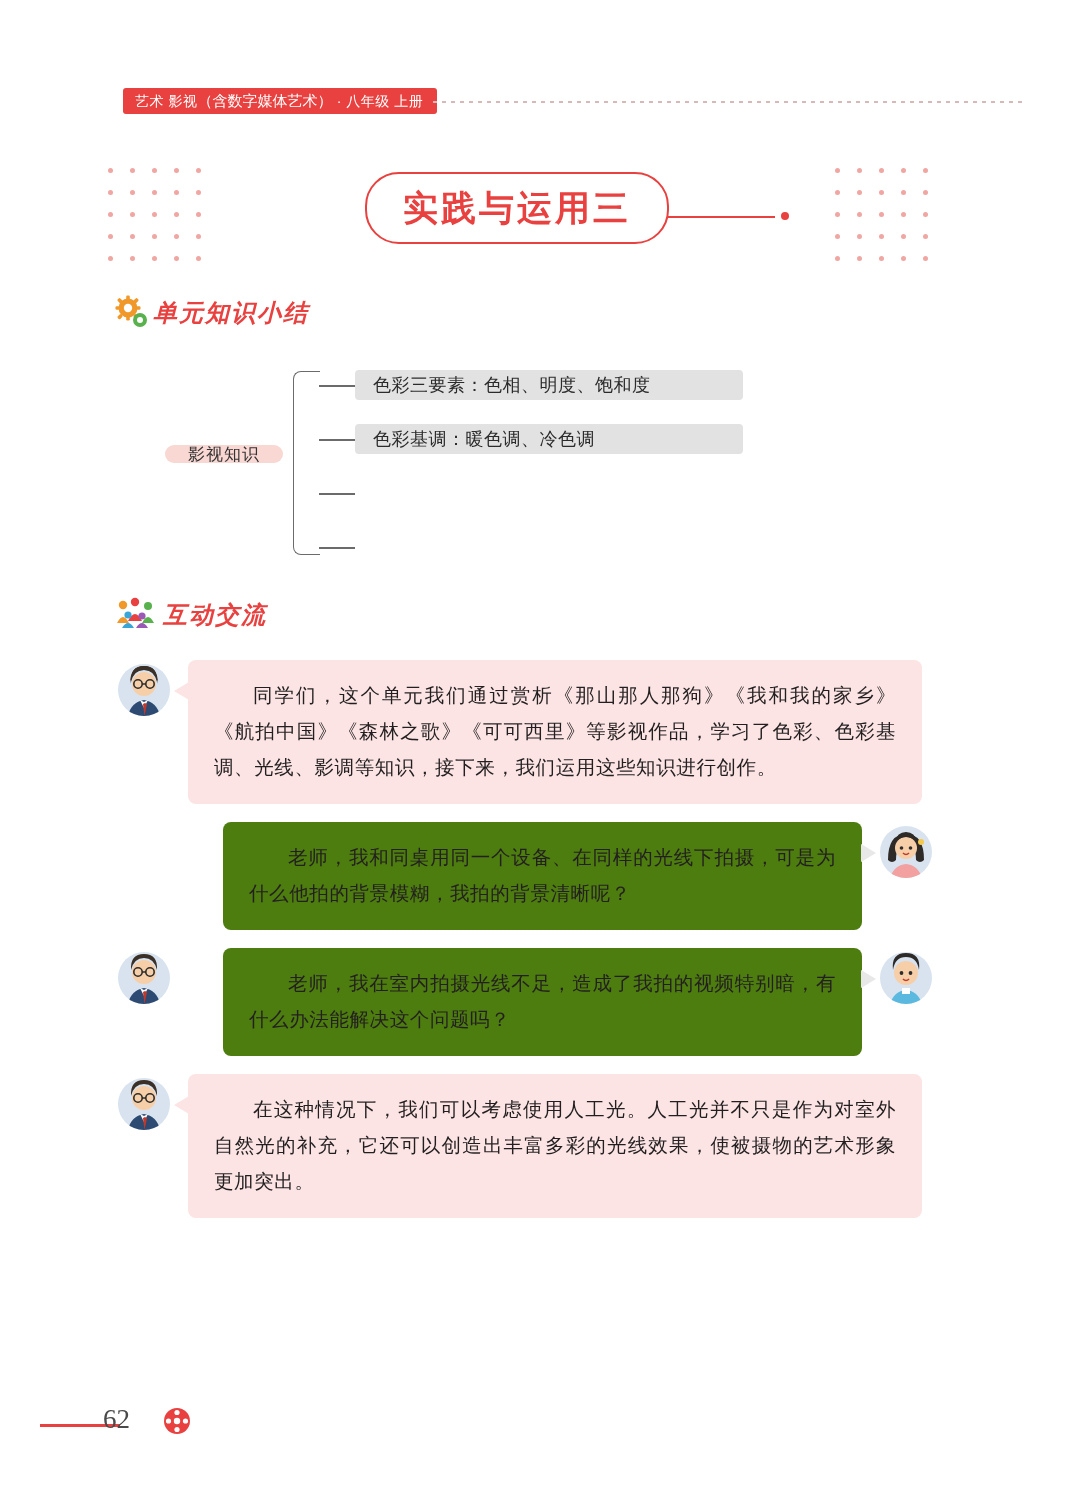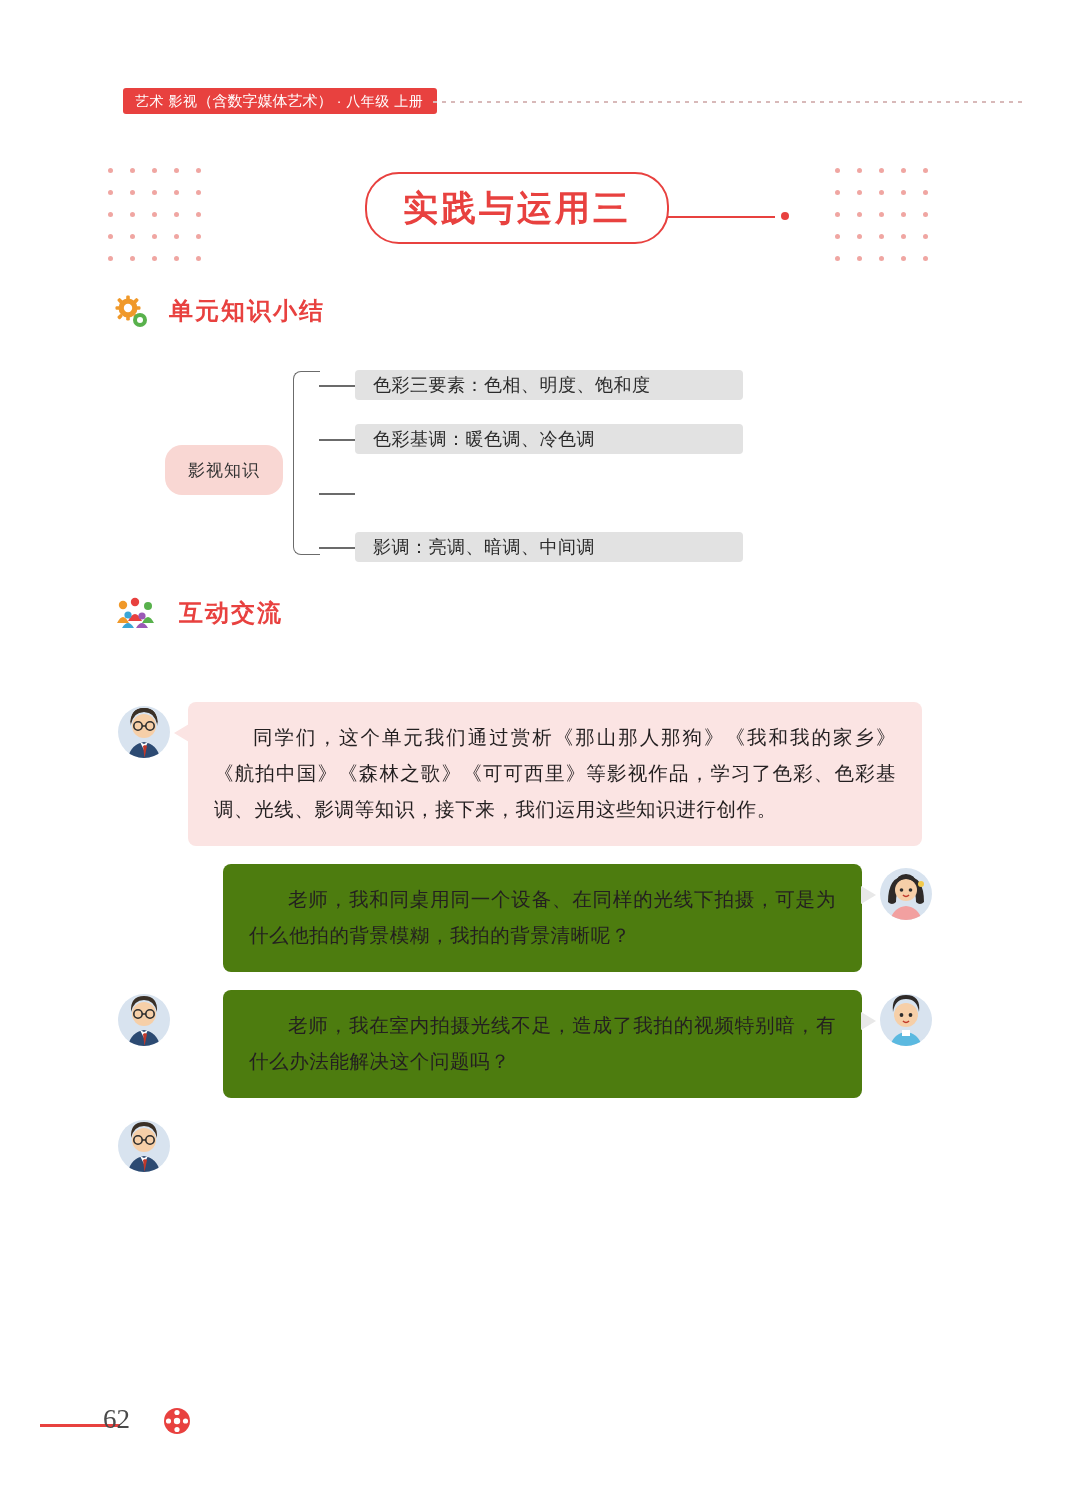--- a/index.html
+++ b/index.html
@@ -136,43 +136,44 @@
     width: 8px;
     height: 8px;
     border-radius: 50%;
     background: #e8413f;
   }
 
   
   .sec-head {
     position: absolute;
     display: flex;
-    align-items: flex-start;
-    gap: 20px;
+    align-items: flex-end;
+    gap: 4px;
+    font-style: italic;
   }
   .sec-head .txt {
     font-size: 24px;
     font-weight: bold;
     color: #e8413f;
     letter-spacing: 2px;
   }
   #sec1 { top: 295px; left: 115px; }
   #sec2 { top: 597px; left: 115px; }
 
   .gear-icon { width: 34px; height: 34px; position: relative; }
   .people-icon { width: 44px; height: 34px; position: relative; }
 
   
   .kmap { position: absolute; top: 363px; left: 165px; width: 600px; height: 200px; }
   .kmap-label {
     position: absolute;
     left: 0px;
     top: 82px;
     width: 118px;
-    height: 50px;
+    height: 18px;
     background: #f9d7d3;
     border-radius: 17px;
     display: flex;
     align-items: center;
     justify-content: center;
     font-size: 17px;
     color: #333;
     letter-spacing: 1px;
   }
   .brace {
@@ -232,21 +233,20 @@
     letter-spacing: 0.6px;
     font-family: "Liberation Serif", "DejaVu Serif", serif;
     color: #231f20;
     text-align: justify;
   }
   .bubble p { margin: 0; text-indent: 2em; }
   .bubble.teacher {
     margin-left: 78px;
     margin-right: 18px;
     background: #fbe4e3;
-    margin-top: 42px;
   }
   .bubble.student {
     margin-left: 113px;
     margin-right: 78px;
     background: #4d7c0f;
   }
   .bubble.teacher:before {
     content: "";
     position: absolute;
     left: -14px;
@@ -391,21 +391,20 @@
   <div class="kmap-label">影视知识</div>
   <div class="brace"></div>
 
   <div class="tick" style="top:22px"></div>
   <div class="tick" style="top:76px"></div>
   <div class="tick" style="top:130px"></div>
   <div class="tick" style="top:184px"></div>
 
   <div class="kbar w1" style="top:7px">色彩三要素：色相、明度、饱和度</div>
   <div class="kbar w2" style="top:61px">色彩基调：暖色调、冷色调</div>
-  <div class="kbar w2" style="top:169px">影调：亮调、暗调、中间调</div>
 </div>
 
 <div class="sec-head" id="sec2">
   <span class="people-icon">
     <svg width="44" height="34" viewBox="0 0 44 34">
       <circle cx="8" cy="8" r="4.2" fill="#f0992a"></circle>
       <path d="M2 26 q6 -12 12 0 z" fill="#f0992a"></path>
       <circle cx="20" cy="5" r="4.2" fill="#e8413f"></circle>
       <path d="M13 24 q7 -14 14 0 z" fill="#e8413f"></path>
       <circle cx="33" cy="9" r="4" fill="#58b14c"></circle>
@@ -501,20 +500,23 @@
         <circle cx="26" cy="20" r="12" fill="#f6cfa8"></circle>
         <path d="M13 18 q3 -12 13 -12 q10 0 13 12 q1 -16 -13 -16 q-14 0 -13 16z" fill="#3a3027"></path>
         <circle cx="20" cy="20" r="4.2" fill="none" stroke="#2d2d2d" stroke-width="1.6"></circle>
         <circle cx="32" cy="20" r="4.2" fill="none" stroke="#2d2d2d" stroke-width="1.6"></circle>
         <line x1="24" y1="20" x2="28" y2="20" stroke="#2d2d2d" stroke-width="1.4"></line>
         <path d="M10 52 q3 -14 16 -16 q13 2 16 16z" fill="#2c4a72"></path>
         <path d="M22 36 l4 8 l4 -8 l-4 2z" fill="#ffffff"></path>
         <path d="M25 40 l1.5 12 l2.5 -12 l-2 -1z" fill="#c0392b"></path>
       </svg>
     </div>
+    <div class="bubble teacher">
+      <p>在这种情况下，我们可以考虑使用人工光。人工光并不只是作为对室外自然光的补充，它还可以创造出丰富多彩的光线效果，使被摄物的艺术形象更加突出。</p>
+    </div>
   </div>
 
 </div>
 
 <div class="footer">
   <div class="footer-rule"></div>
   <div class="page-num">62</div>
   <div class="film-icon">
     <svg width="30" height="30" viewBox="0 0 30 30">
       <circle cx="15" cy="15" r="13" fill="#e8413f"></circle>

